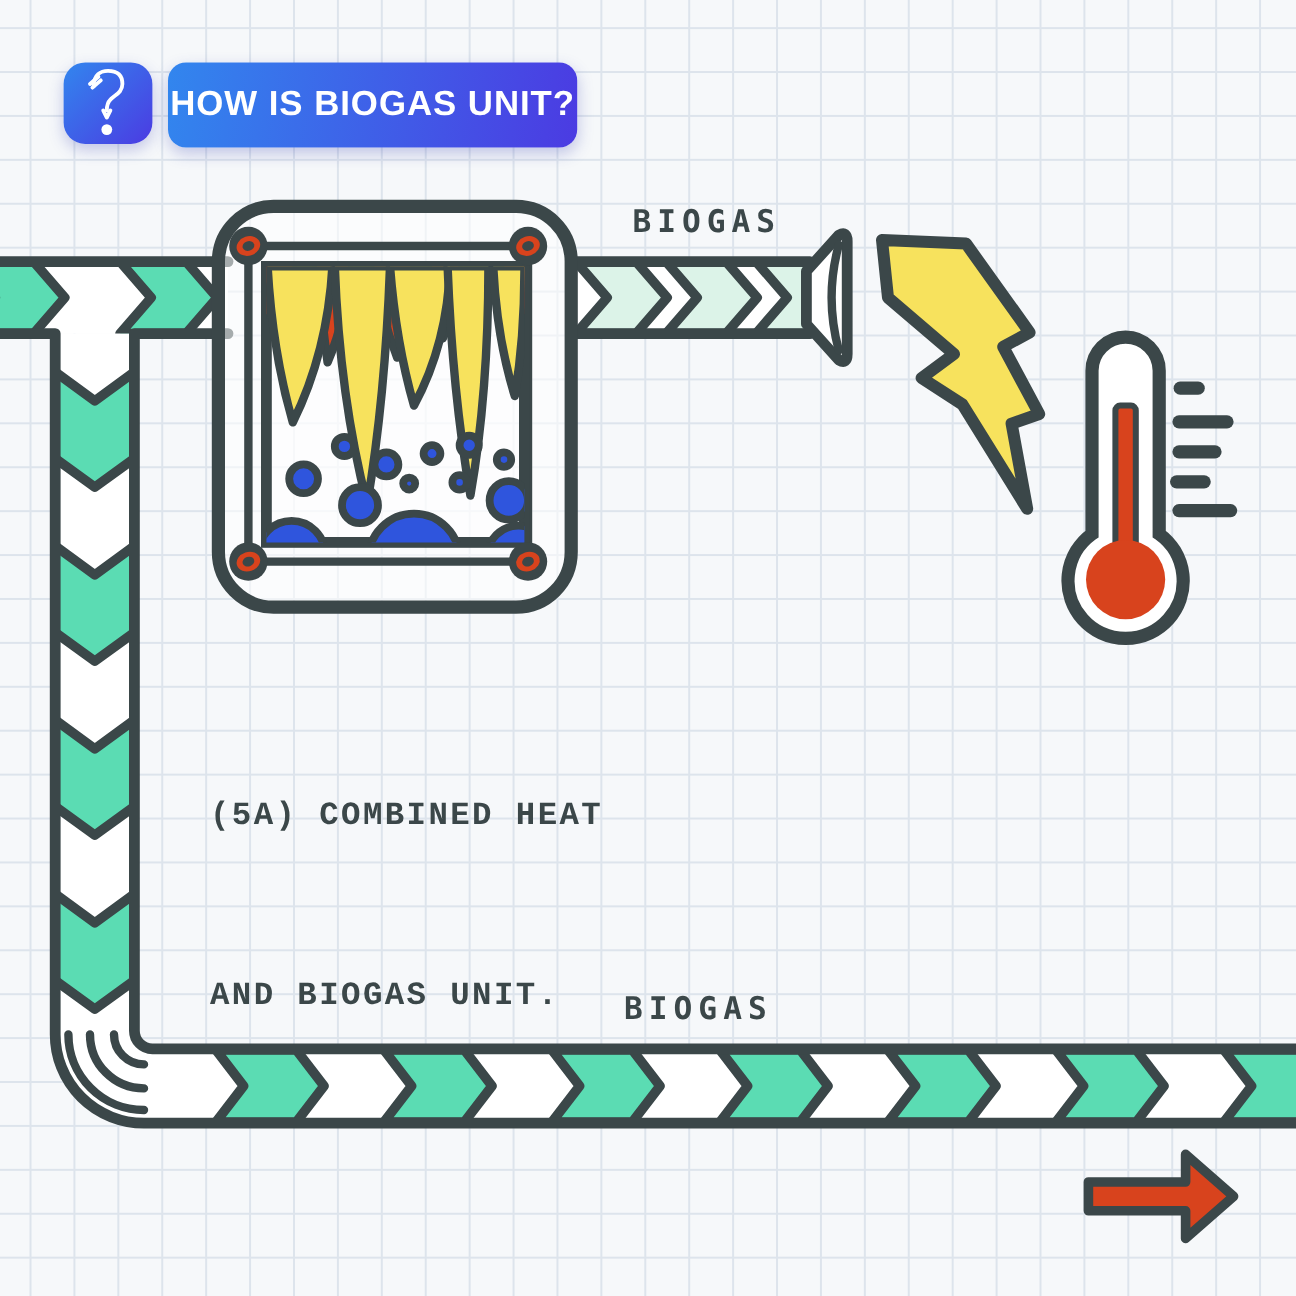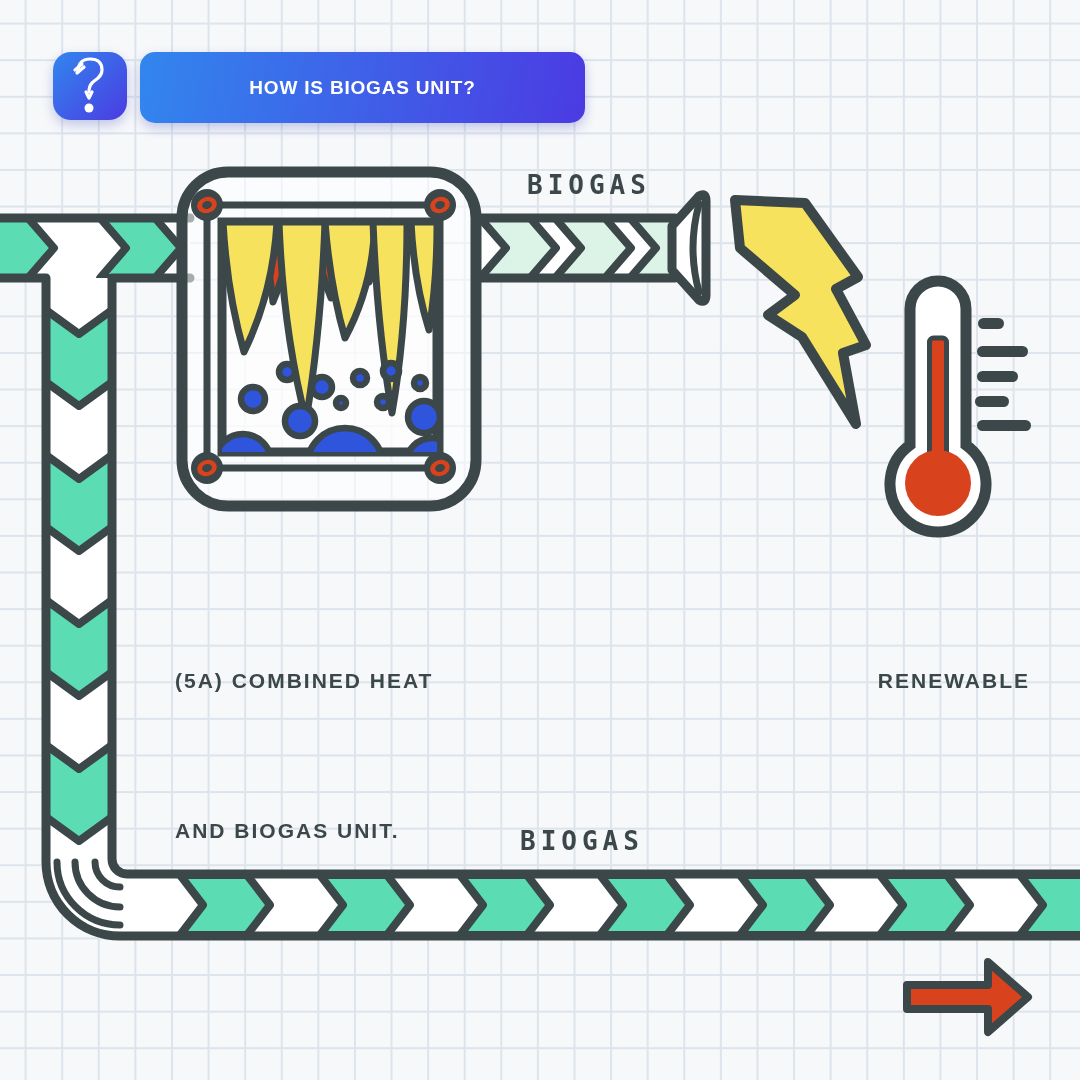--- a/index.html
+++ b/index.html
@@ -17,30 +17,30 @@
     background-size:36.6px 36.6px;
     background-position:-12px -14px;
   }
   #diagram{position:absolute;left:0;top:0;width:1080px;height:1080px;}
 
   
   #q-badge{position:absolute;left:53px;top:52px;width:74px;height:68px;border-radius:18px;
     background:linear-gradient(135deg,var(--grad1),var(--grad2));
     box-shadow:0 5px 12px rgba(58,70,180,.28);
     display:flex;align-items:center;justify-content:center;}
-  #title-bar{position:absolute;left:140px;top:52px;width:445px;height:71px;border-radius:15px;
+  #title-bar{position:absolute;left:140px;top:52px;width:341px;height:71px;border-radius:15px;
     background:linear-gradient(100deg,var(--grad1),var(--grad2));
     box-shadow:0 5px 12px rgba(58,70,180,.28);
     display:flex;align-items:center;justify-content:center;
-    color:#fff;font-size:19px;font-weight:600;letter-spacing:.8px;white-space:pre;}
+    color:#fff;font-size:29px;font-weight:600;letter-spacing:.8px;white-space:pre;}
   #title-bar .b{font-weight:800;}
 
   
-  .caption{position:absolute;font-family:Liberation Sans, sans-serif;font-weight:700;
-    font-size:21px;letter-spacing:2px;color:var(--ink);line-height:50px;white-space:pre;}
+  .caption{position:absolute;font-family:Liberation Mono, monospace;font-weight:700;
+    font-size:27px;letter-spacing:2px;color:var(--ink);line-height:50px;white-space:pre;}
   .pipe-label{position:absolute;font-family:"DejaVu Sans Mono", monospace;font-weight:700;
     font-size:26px;letter-spacing:5px;color:var(--ink);white-space:pre;}
   #caption-5a{left:175px;top:556px;text-align:left;}
   #caption-5b{right:50px;top:556px;text-align:right;}
   #label-biogas-top{left:527px;top:170px;}
   #label-biogas-bottom{left:520px;top:826px;}
 </style>
 </head>
 <body>
 
@@ -214,15 +214,14 @@
 
 <div id="label-biogas-top" class="pipe-label">BIOGAS</div>
 <div id="label-biogas-bottom" class="pipe-label">BIOGAS</div>
 
 <div id="caption-5a" class="caption">
   <div>(5A) COMBINED HEAT</div>
   <div>AND BIOGAS UNIT.</div>
 </div>
 
 <div id="caption-5b" class="caption">
-  <div>RENEWABLE</div>
   
 </div>
 
 </body></html>

